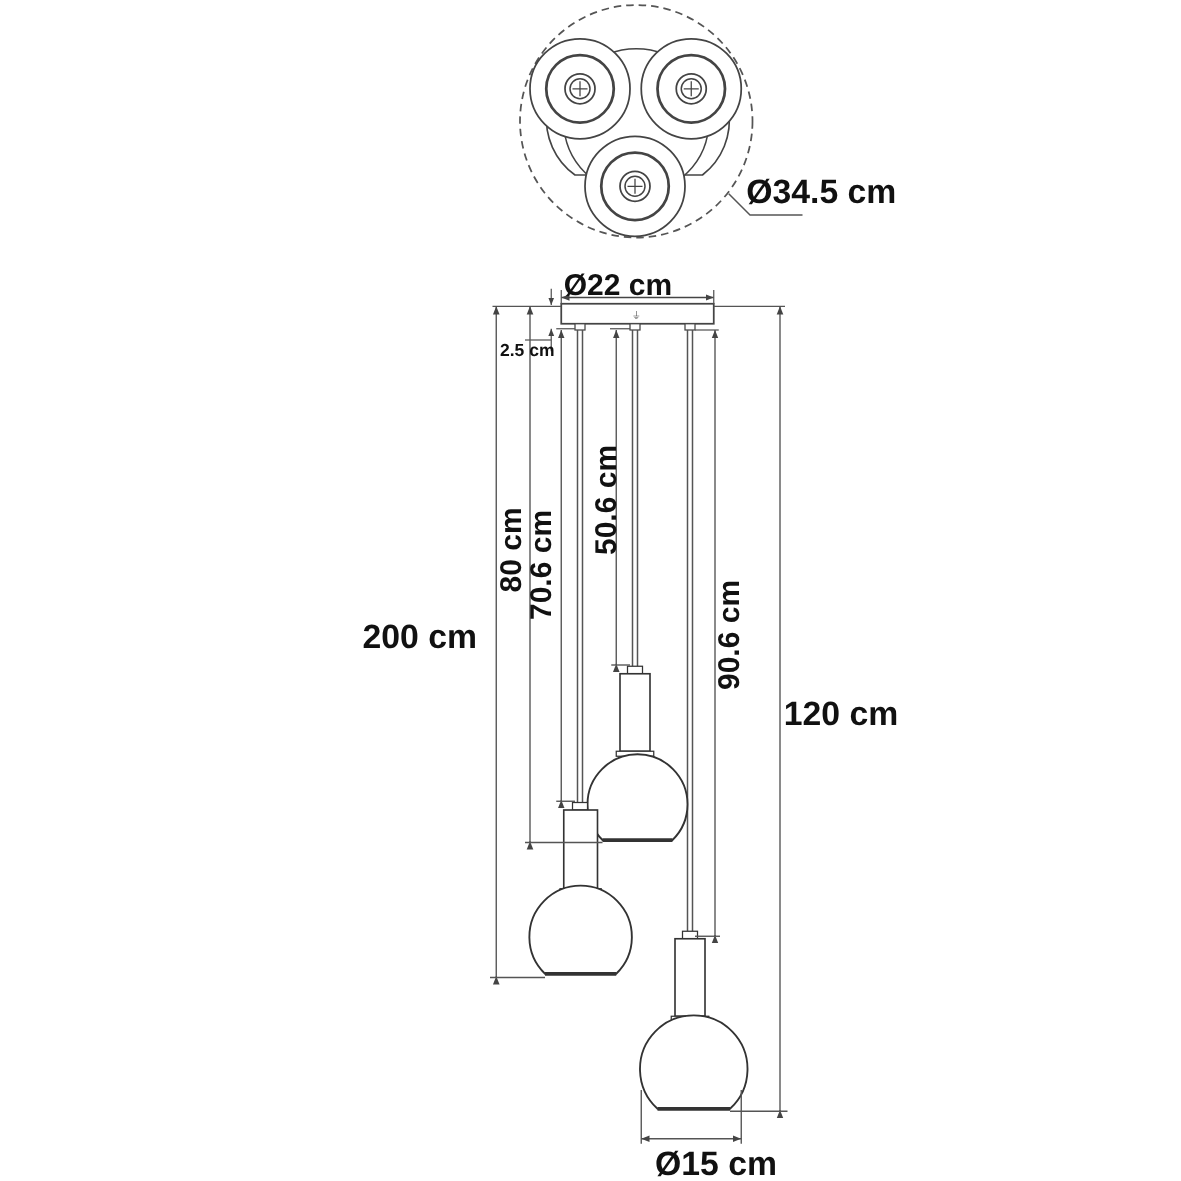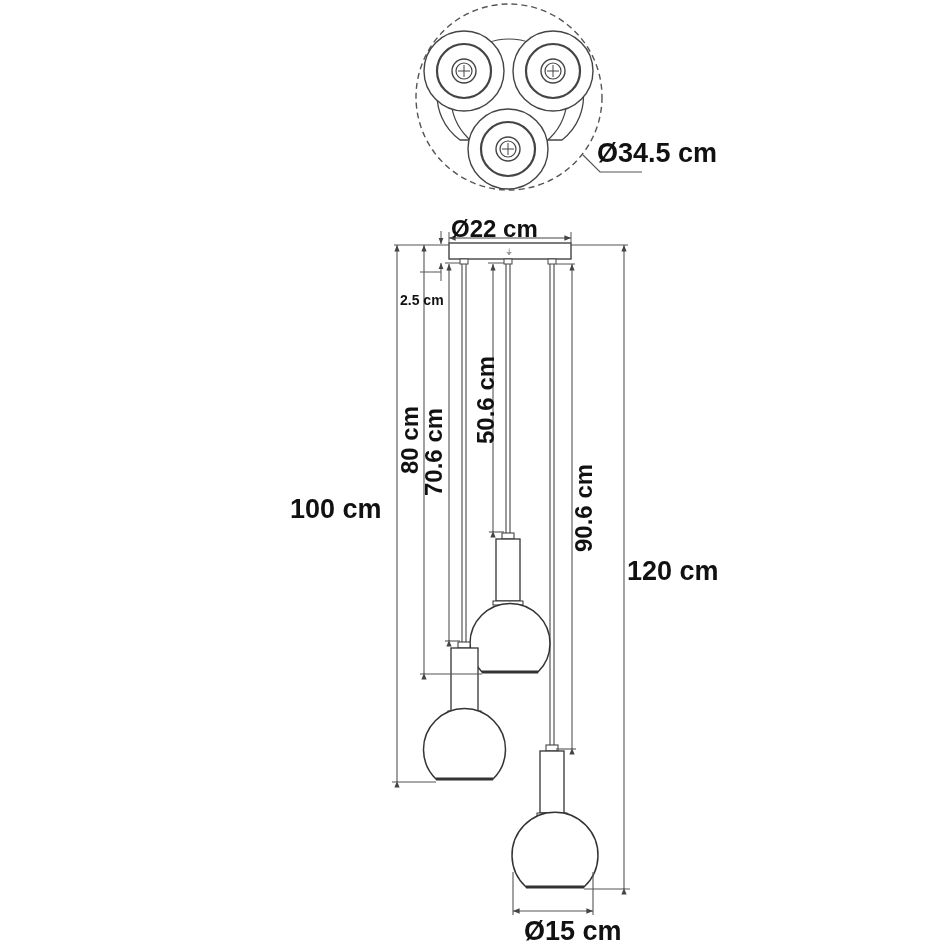--- a/index.html
+++ b/index.html
@@ -137,20 +137,20 @@
     <line x1="584" y1="889" x2="630" y2="889"></line>
 
     <line x1="513" y1="872" x2="513" y2="915"></line>
     <line x1="593" y1="872" x2="593" y2="915"></line>
     <line x1="513" y1="911" x2="593" y2="911" marker-start="url(#arr)" marker-end="url(#arr)"></line>
   </g>
 </svg>
 
 <div class="lbl lbl-big" style="left:597px; top:140px;">Ø34.5 cm</div>
 <div class="lbl lbl-med" style="left:451px; top:217px;">Ø22 cm</div>
-<div class="lbl lbl-small" style="left:400px; top:273px;margin-top:20px;">2.5 cm</div>
-<div class="lbl lbl-big" style="left:290px; top:496px;">100 cm</div>
+<div class="lbl lbl-small" style="left:400px; top:273px;">2.5 cm</div>
+<div class="lbl lbl-big" style="left:290px; top:496px;">200 cm</div>
 <div class="lbl lbl-med vert" style="left:398px; top:474px;">80 cm</div>
 <div class="lbl lbl-med vert" style="left:422px; top:496px;">70.6 cm</div>
 <div class="lbl lbl-med vert" style="left:474px; top:444px;">50.6 cm</div>
 <div class="lbl lbl-med vert" style="left:572px; top:552px;">90.6 cm</div>
 <div class="lbl lbl-big" style="left:627px; top:558px;text-align:right;">120 cm</div>
 <div class="lbl lbl-big" style="left:524px; top:918px;">Ø15 cm</div>
 
 </body></html>

